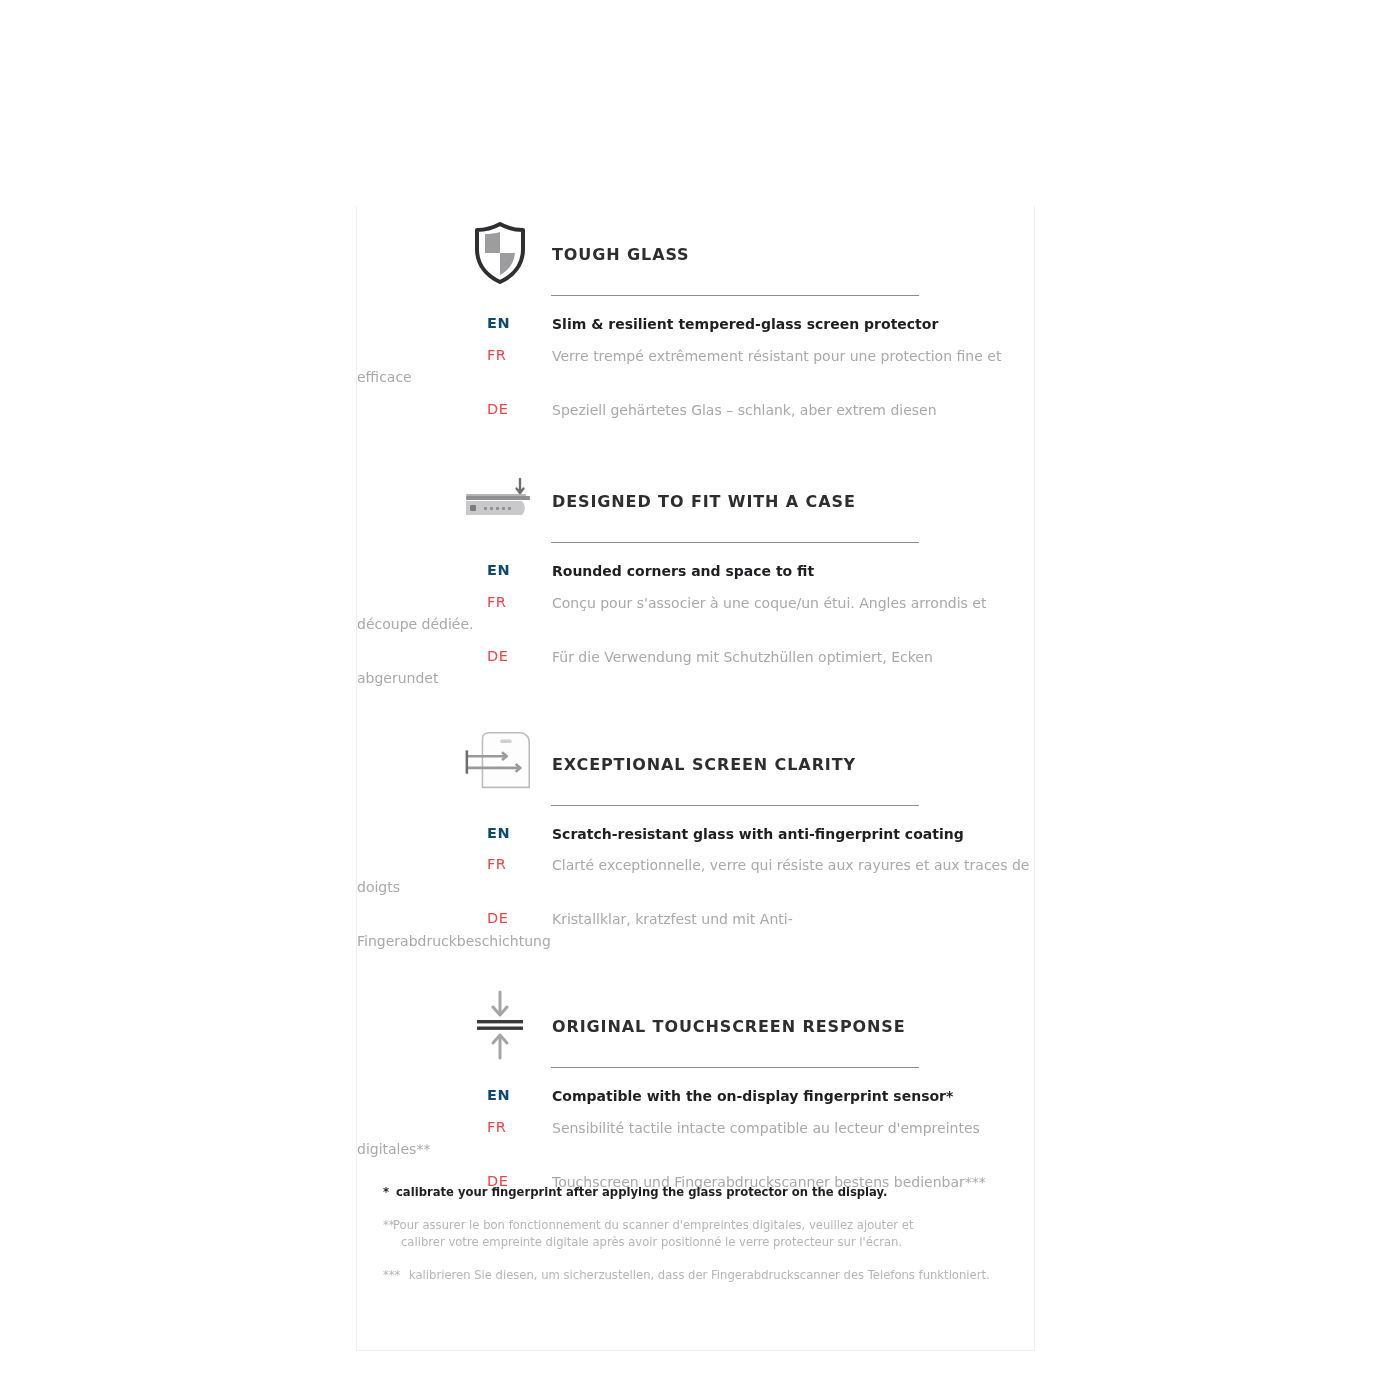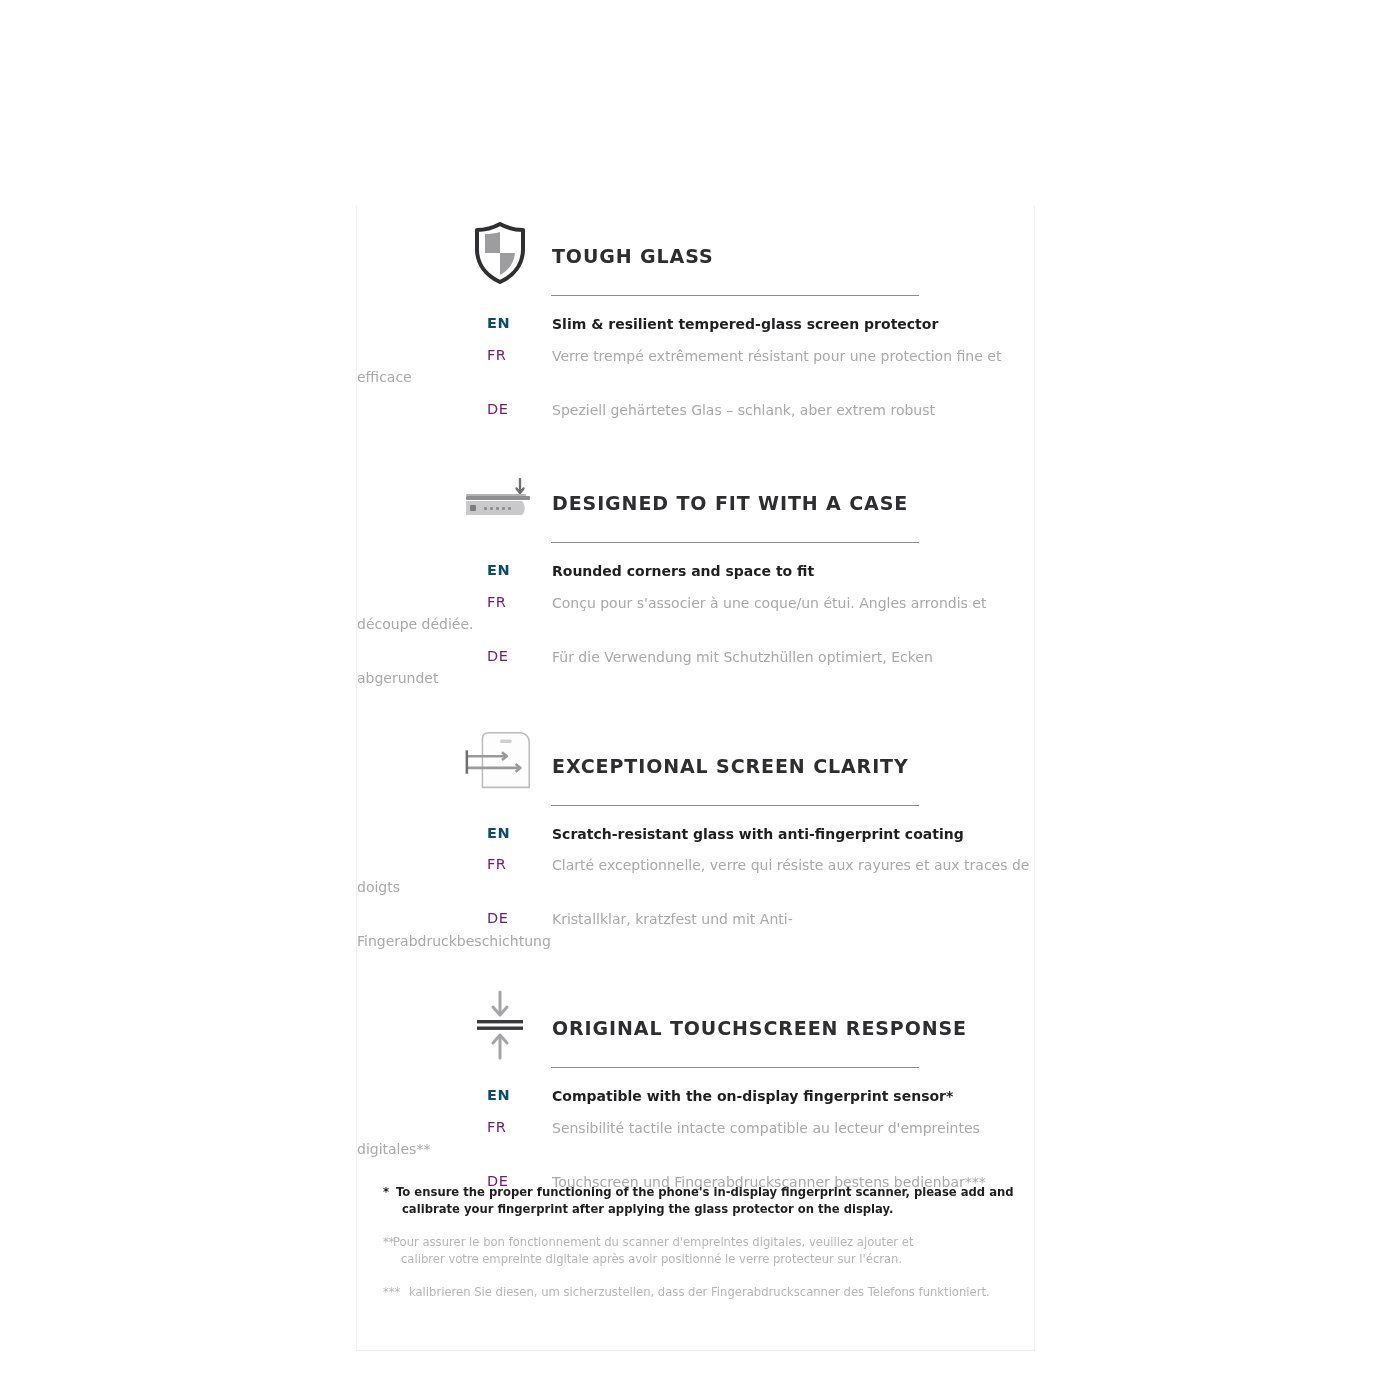--- a/index.html
+++ b/index.html
@@ -58,21 +58,21 @@
     width: 78px;
     height: 74px;
     display: flex;
     align-items: center;
     justify-content: center;
   }
   .feature-title {
     position: absolute;
     left: 195px;
     top: 29px;
-    font-size: 19px;
+    font-size: 16px;
     font-weight: 700;
     letter-spacing: 0.9px;
     color: #2e2e30;
     white-space: nowrap;
   }
   .divider {
     position: absolute;
     left: 194px;
     width: 368px;
     height: 0;
@@ -106,21 +106,21 @@
   .lang-row.en .lang-code {
     color: #0c4a6e;
     font-weight: 700;
   }
   .lang-row.en .lang-text {
     color: #1f1f21;
     font-weight: 700;
   }
   .lang-row.fr .lang-code,
   .lang-row.de .lang-code {
-    color: #701a75;
+    color: #ef4444;
     font-weight: 400;
   }
   .lang-row.fr .lang-text,
   .lang-row.de .lang-text {
     color: #a9a9ab;
     font-weight: 400;
   }
   .lang-row.fr { margin-top: 10px; }
   .lang-row.de { margin-top: 11px; }
 
@@ -193,21 +193,21 @@
           <div class="lang-row en">
             <span class="lang-code">EN</span>
             <span class="lang-text">Slim &amp; resilient tempered-glass screen protector</span>
           </div>
           <div class="lang-row fr">
             <span class="lang-code">FR</span>
             <span class="lang-text">Verre trempé extrêmement résistant pour une protection fine et efficace</span>
           </div>
           <div class="lang-row de">
             <span class="lang-code">DE</span>
-            <span class="lang-text">Speziell gehärtetes Glas – schlank, aber extrem robust</span>
+            <span class="lang-text">Speziell gehärtetes Glas – schlank, aber extrem diesen</span>
           </div>
         </div>
       </div>
 
       <div class="feature" style="margin-top:42px;">
         <div class="feature-head">
           <div class="feature-icon">
             <svg width="76" height="50" viewBox="0 0 76 50">
               <path d="M58 4 L58 18 M58 18 L54.5 13.5 M58 18 L61.5 13.5" stroke="#6f6f71" stroke-width="2.4" fill="none" stroke-linecap="round"></path>
               <rect x="4" y="21" width="64" height="4" rx="1" fill="#8f8f91"></rect>
@@ -312,21 +312,20 @@
         </div>
       </div>
 
     </div>
 
     <div class="footnotes">
 
       <div class="footnote fn-en">
         <span class="fn-mark">*</span>
         <span class="fn-body">
-          <span class="fn-line">To ensure the proper functioning of the phone's in-display fingerprint scanner, please add and</span>
           <span class="fn-line">calibrate your fingerprint after applying the glass protector on the display.</span>
         </span>
       </div>
 
       <div class="footnote fn-fr">
         <span class="fn-mark">**</span>
         <span class="fn-body">
           <span class="fn-line">Pour assurer le bon fonctionnement du scanner d'empreintes digitales, veuillez ajouter et</span>
           <span class="fn-line">calibrer votre empreinte digitale après avoir positionné le verre protecteur sur l'écran.</span>
         </span>

